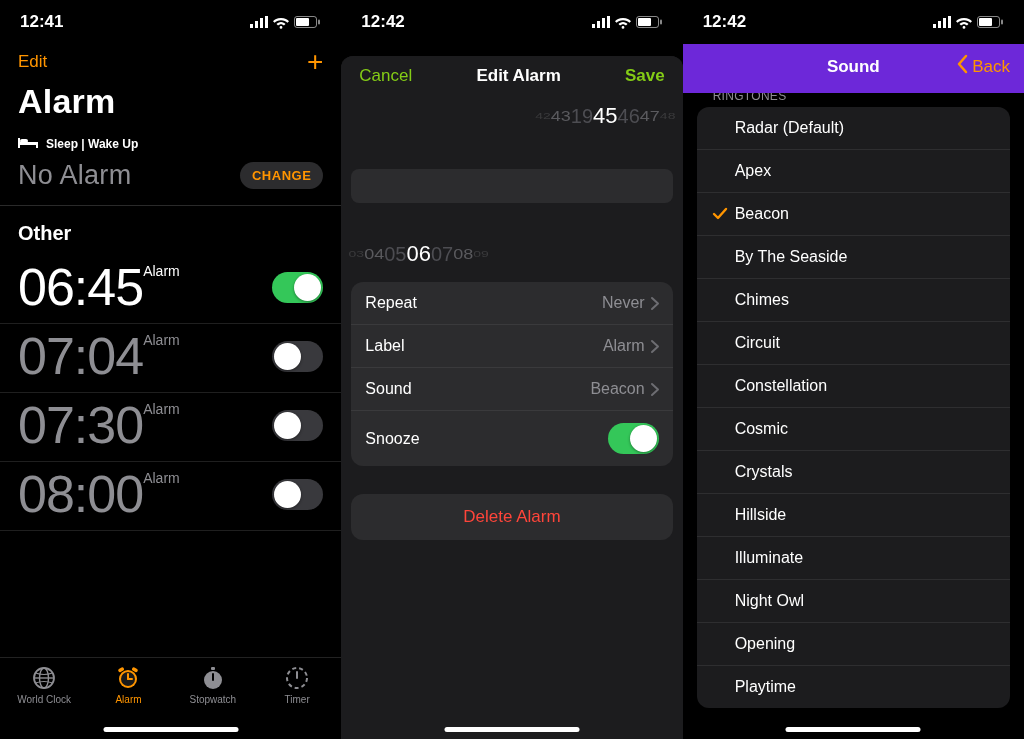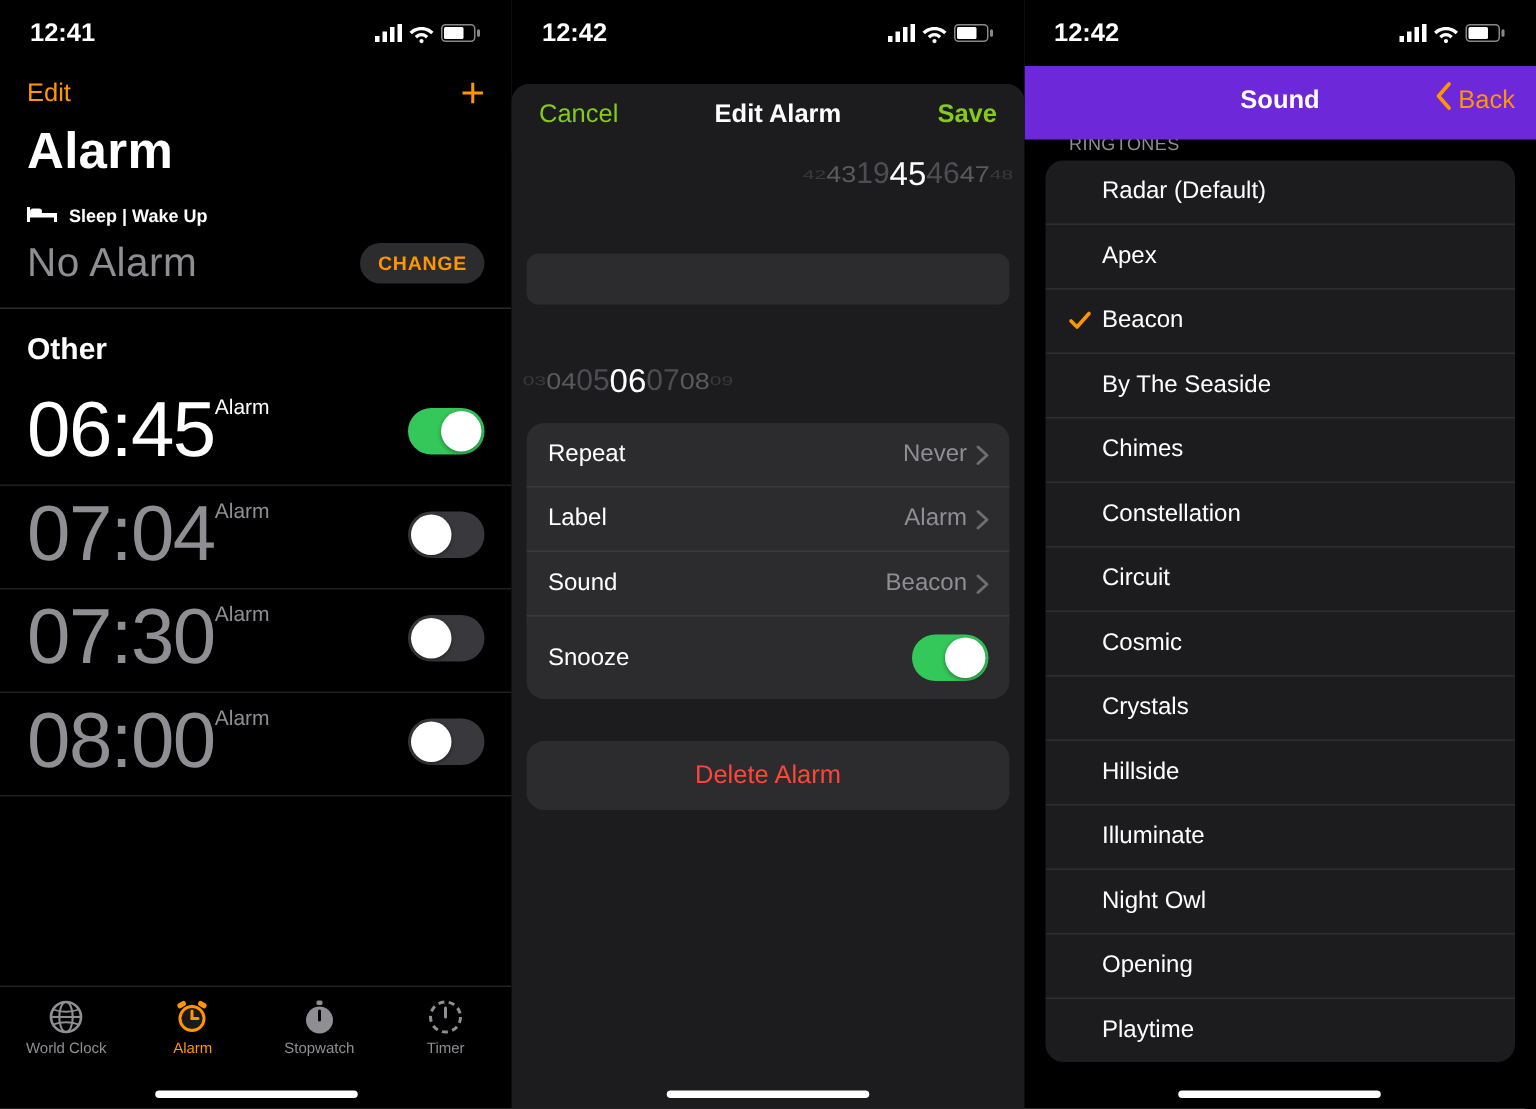--- a/index.html
+++ b/index.html
@@ -389,25 +389,25 @@
         <div class="rt-row">
           <span class="rt-check"></span>
           <span>By The Seaside</span>
         </div>
         <div class="rt-row">
           <span class="rt-check"></span>
           <span>Chimes</span>
         </div>
         <div class="rt-row">
           <span class="rt-check"></span>
+          <span>Circuit</span>
+        </div>
+        <div class="rt-row">
+          <span class="rt-check"></span>
           <span>Constellation</span>
-        </div>
-        <div class="rt-row">
-          <span class="rt-check"></span>
-          <span>Circuit</span>
         </div>
         <div class="rt-row">
           <span class="rt-check"></span>
           <span>Cosmic</span>
         </div>
         <div class="rt-row">
           <span class="rt-check"></span>
           <span>Crystals</span>
         </div>
         <div class="rt-row">

